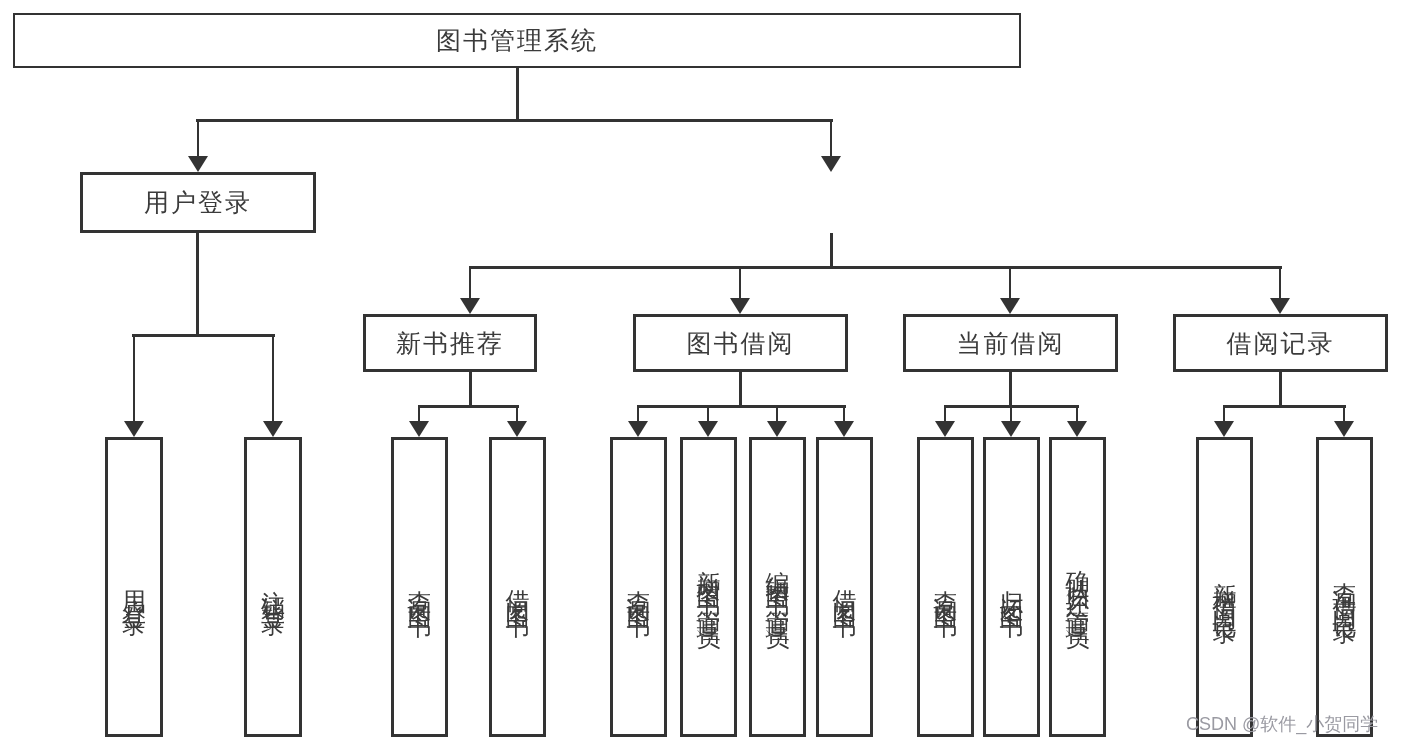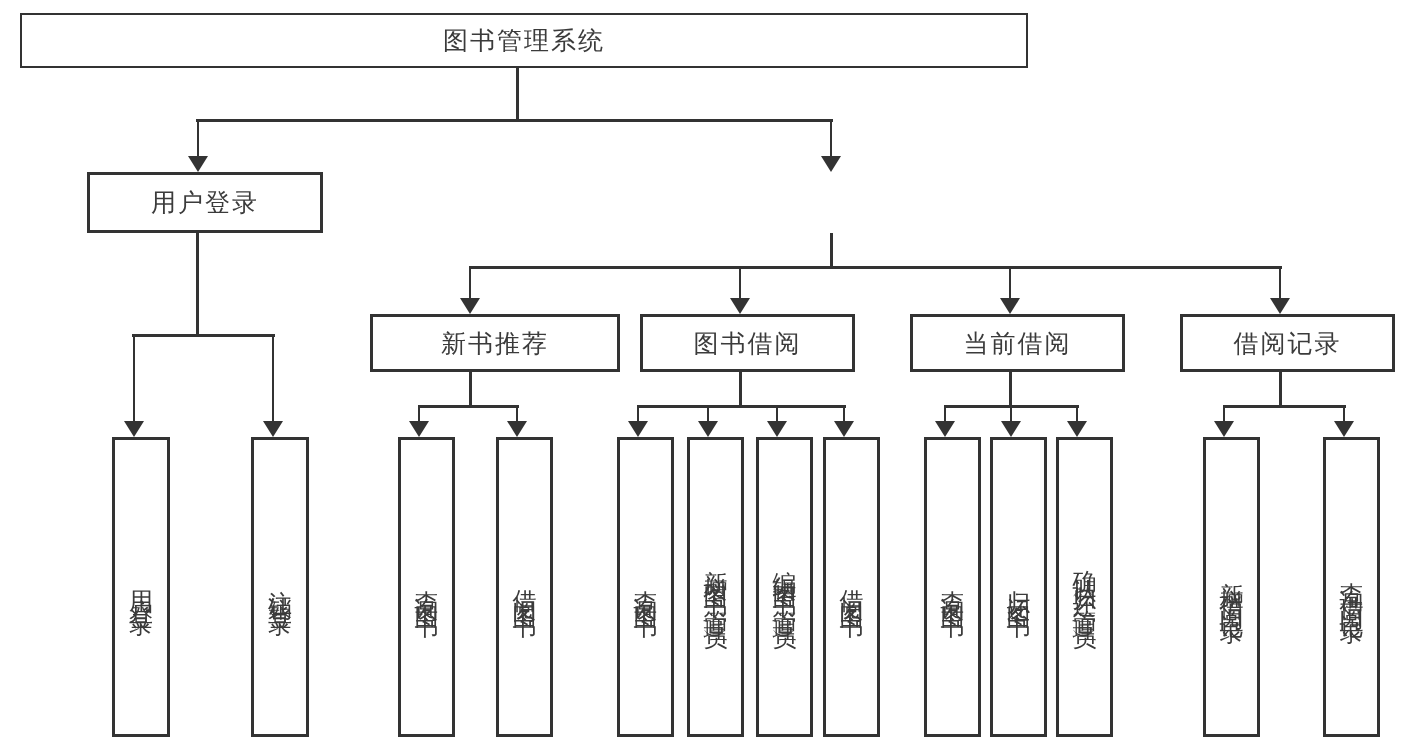--- a/index.html
+++ b/index.html
@@ -15,21 +15,21 @@
     position:relative;
     width:1405px;height:747px;
     background:var(--bg);
     overflow:hidden;
   }
   
   .box{
     position:absolute;
     border:3px solid var(--line);
     background:var(--bg);
-    display:flex;align-items:center;justify-content:center;margin-left:7px;
+    display:flex;align-items:center;justify-content:center;
   }
   .box.root{border-width:2px;}
   .hlabel{
     font-size:25px;
     letter-spacing:2px;
     color:var(--text);
     white-space:nowrap;
   }
   .vlabel{
     writing-mode:vertical-rl;
@@ -89,21 +89,21 @@
   <div class="arrow" style="left:124px;top:334px;height:103px"></div>
   <div class="arrow" style="left:263px;top:334px;height:103px"></div>
 
   <div class="line" style="left:830px;top:233px;width:3px;height:36px"></div>
   <div class="line" style="left:469px;top:266px;width:813px;height:3px"></div>
   <div class="arrow" style="left:460px;top:266px;height:48px"></div>
   <div class="arrow" style="left:730px;top:266px;height:48px"></div>
   <div class="arrow" style="left:1000px;top:266px;height:48px"></div>
   <div class="arrow" style="left:1270px;top:266px;height:48px"></div>
 
-  <div class="box" style="left:363px;top:314px;width:250px;height:58px">
+  <div class="box" style="left:363px;top:314px;width:174px;height:58px">
     <span class="hlabel">新书推荐</span>
   </div>
   <div class="box" style="left:633px;top:314px;width:215px;height:58px">
     <span class="hlabel">图书借阅</span>
   </div>
   <div class="box" style="left:903px;top:314px;width:215px;height:58px">
     <span class="hlabel">当前借阅</span>
   </div>
   <div class="box" style="left:1173px;top:314px;width:215px;height:58px">
     <span class="hlabel">借阅记录</span>
@@ -169,14 +169,15 @@
     <span class="vlabel">确认归还（管理员）</span>
   </div>
 
   <div class="box" style="left:1196px;top:437px;width:57px;height:300px">
     <span class="vlabel">新增借阅记录</span>
   </div>
   <div class="box" style="left:1316px;top:437px;width:57px;height:300px">
     <span class="vlabel">查询借阅记录</span>
   </div>
 
+  <div class="watermark">CSDN @软件_小贺同学</div>
 
 </div>
 
 </body></html>

